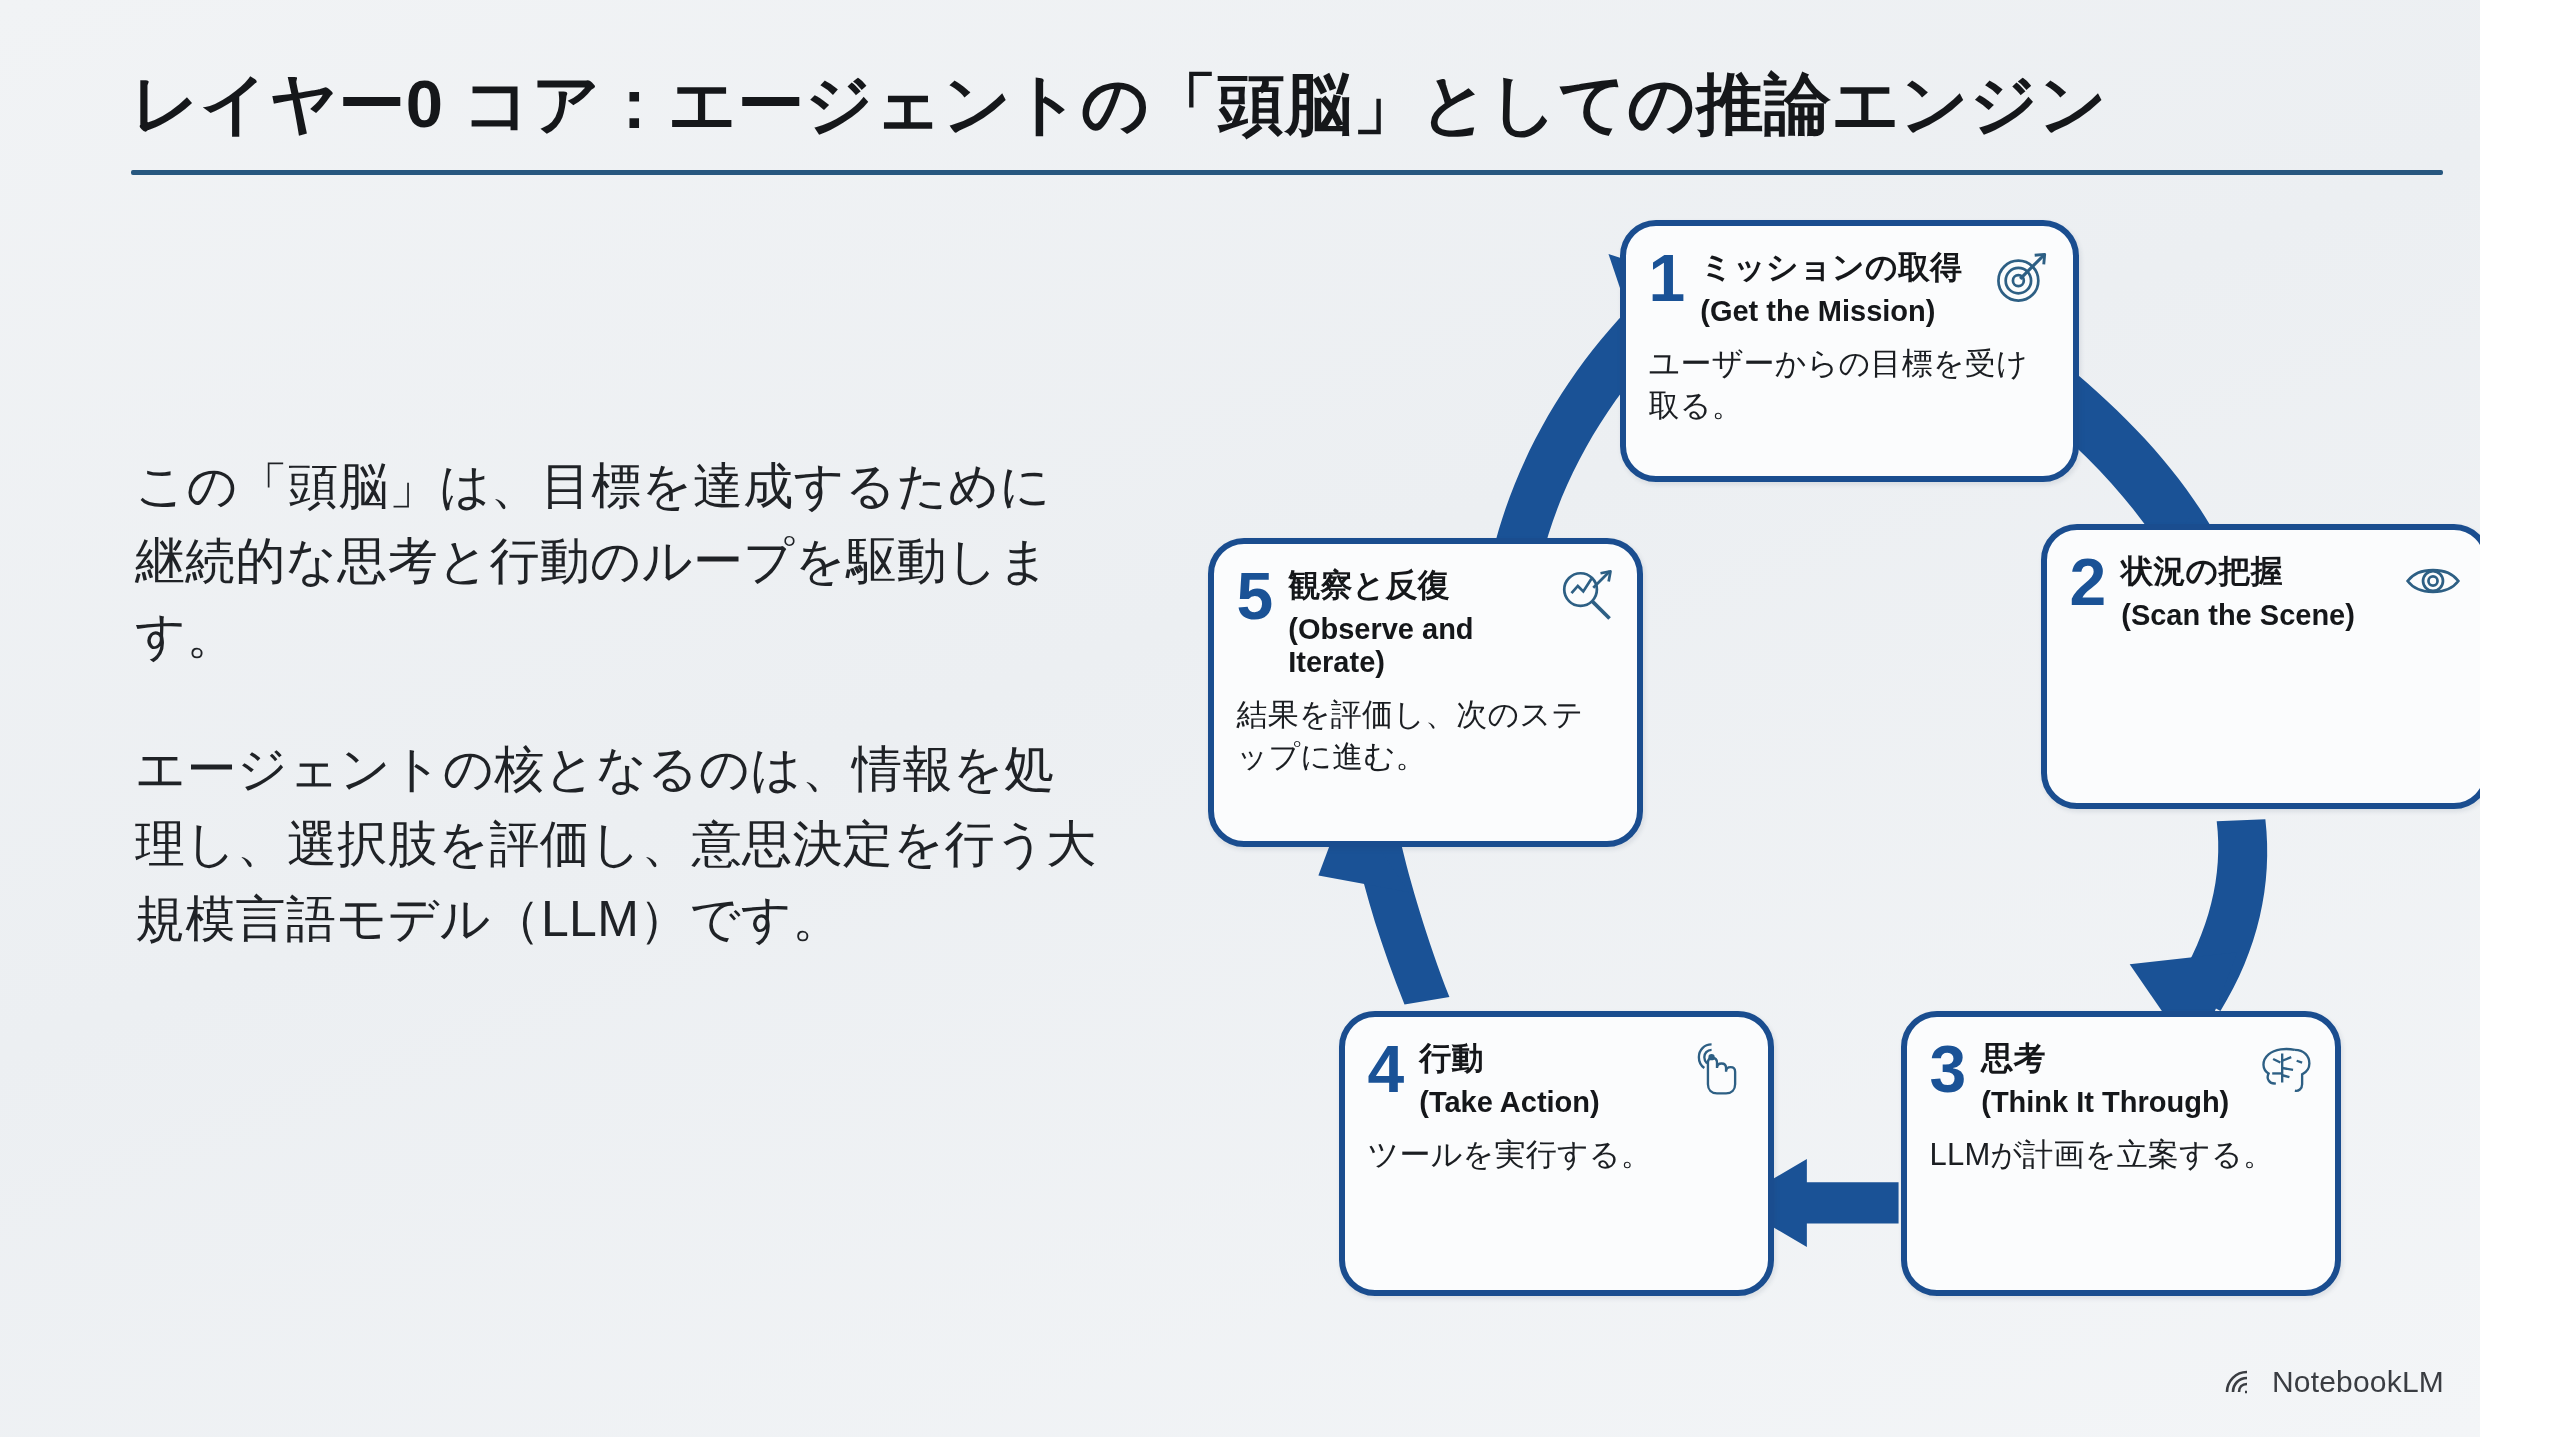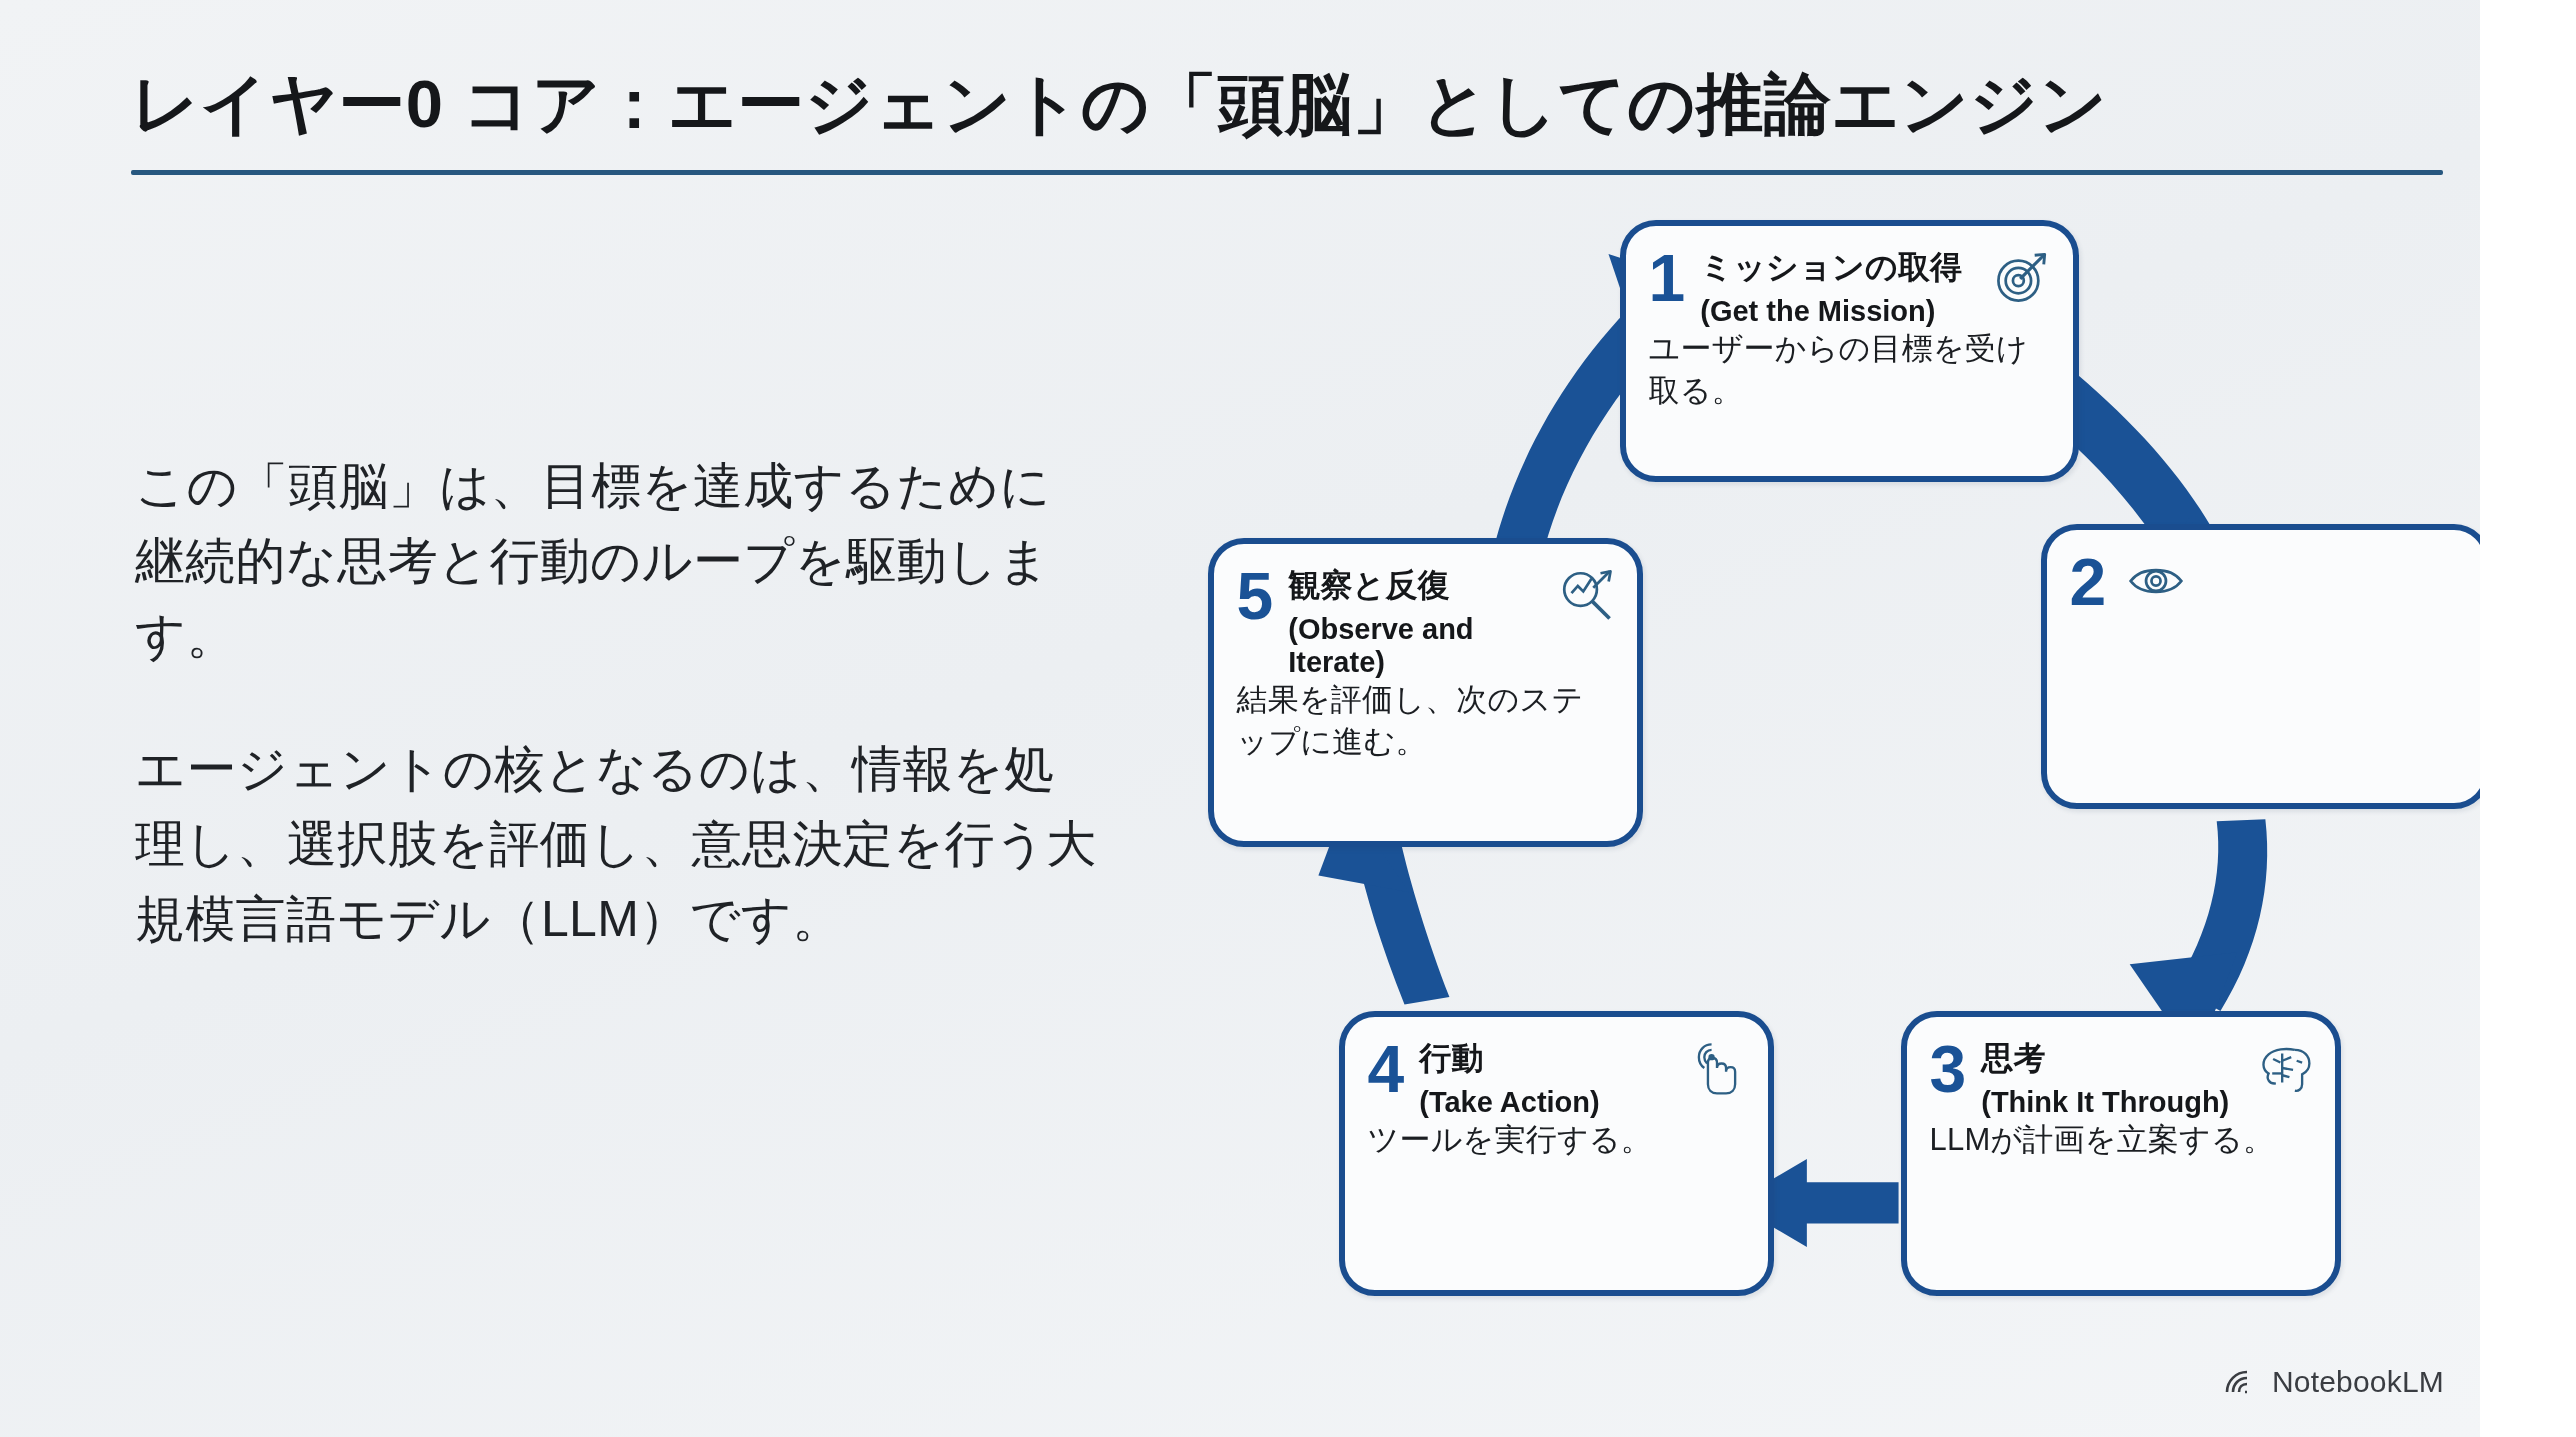--- a/index.html
+++ b/index.html
@@ -115,20 +115,21 @@
   }
   .card-icon {
     flex: 0 0 auto;
     width: 58px;
     height: 58px;
     margin-left: 5.6px;
     margin-top: 1.9px;
   }
   .card-icon svg { display: block; width: 100%; height: 100%; }
   .card-desc {
+    margin-top: 15px;
     font-size: 31px;
     line-height: 1.36;
     color: #1b1e22;
     letter-spacing: 0.2px;
   }
 
   
   #card-1 { left: 412px; top: 0px;    width: 459px;  height: 262px; }
   #card-2 { left: 833px; top: 304px;  width: 449px;  height: 285px; }
   #card-3 { left: 693px; top: 791px;  width: 440px;  height: 285px; }
@@ -230,20 +231,24 @@
             <path d="M46 8 L57 7 L56 18" stroke-width="3.2" stroke-linejoin="round"></path>
           </svg>
         </div>
       </div>
       <div class="card-desc">ユーザーからの目標を受け取る。</div>
     </div>
 
     <div class="card" id="card-2">
       <div class="card-head">
         <div class="card-num">2</div>
+        <div class="card-titles">
+          <div class="card-title-ja">状況の把握</div>
+          <div class="card-title-en">(Scan the Scene)</div>
+        </div>
         <div class="card-icon">
           <svg viewBox="0 0 64 64" fill="none" stroke="#2d5f84" stroke-width="3">
             <path d="M4 32 C16 16, 48 16, 60 32 C48 48, 16 48, 4 32 Z"></path>
             <circle cx="32" cy="32" r="11"></circle>
             <circle cx="32" cy="32" r="5"></circle>
           </svg>
         </div>
       </div>
     </div>
 

